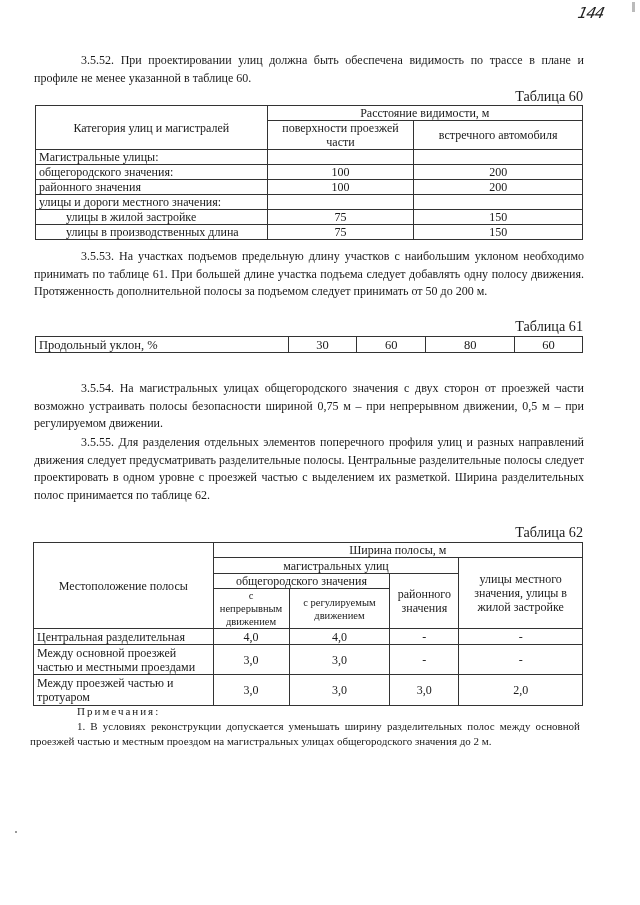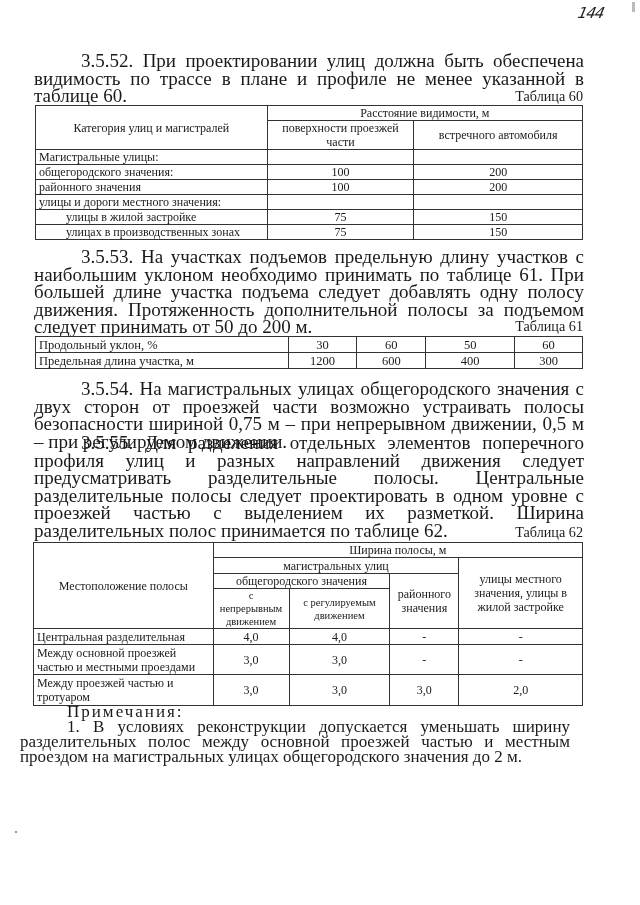--- a/index.html
+++ b/index.html
@@ -1,33 +1,33 @@
 <!DOCTYPE html>
 <html><head>
 <meta charset="utf-8">
 <style>
   * { margin:0; padding:0; box-sizing:border-box; }
   html, body { width:640px; height:905px; background:#fff; overflow:hidden; }
   body { position:relative; font-family:"Liberation Serif", "DejaVu Serif", serif; color:#1a1a1a; }
   .abs { position:absolute; }
   .page-num { left:578px; top:4px; font-style:italic; font-size:15px; font-family:"DejaVu Sans", sans-serif; letter-spacing:-1px; transform:skewX(-12deg); color:#222; }
   .edge-mark { left:632px; top:2px; width:3px; height:10px; background:#bbb; }
-  .para { left:34px; width:550px; font-size:19px; line-height:17.5px; text-align:justify; }
+  .para { left:34px; width:550px; font-size:12px; line-height:17.5px; text-align:justify; }
   .para .ind { display:inline-block; width:47px; }
   .para-last { text-align-last:left; }
   .tcap { font-size:14.2px; text-align:right; }
   table { border-collapse:collapse; position:absolute; font-size:12px; line-height:14px; }
   td { border:1px solid #333; padding:0 3px; vertical-align:middle; }
   td.c { text-align:center; }
   td.l { text-align:left; }
   .t60 td { height:15px; }
   .t61 td { height:16px; font-size:12.5px;margin-top:9px; }
   .t62 td { font-size:12px; }
   .t62 td.sm { font-size:10.5px; line-height:13px; }
-  .notes { left:20px; width:550px; font-size:17px; line-height:15px; text-align:justify; }
+  .notes { left:30px; width:550px; font-size:11px; line-height:15px; text-align:justify; }
   .notes .title { letter-spacing:2px; padding-left:47px; }
   .notes .ind { display:inline-block; width:47px; }
   .dot { left:15px; top:831px; width:2px; height:2px; background:#999; }
 </style>
 </head>
 <body>
 
 <div class="abs page-num">144</div>
 <div class="abs edge-mark"></div>
 
@@ -69,21 +69,21 @@
     <td class="l">улицы и дороги местного значения:</td>
     <td class="c"></td>
     <td class="c"></td>
   </tr>
   <tr>
     <td class="l" style="padding-left:30px;">улицы в жилой застройке</td>
     <td class="c">75</td>
     <td class="c">150</td>
   </tr>
   <tr>
-    <td class="l" style="padding-left:30px;">улицах в производственных зонах</td>
+    <td class="l" style="padding-left:30px;">улицы в производственных длина</td>
     <td class="c">75</td>
     <td class="c">150</td>
   </tr>
 </tbody>
   </table>
 
 <div class="abs para para-last" style="top:248px;"><span class="ind"></span><span>3.5.53. На участках подъемов предельную длину участков с наибольшим уклоном необходимо принимать по таблице 61. При большей длине участка подъема следует добавлять одну полосу движения. Протяженность дополнительной полосы за подъемом следует принимать от 50 до 200 м.</span></div>
 
 <div class="abs tcap" style="left:440px; width:143px; top:318px;">Таблица 61</div>
 
@@ -93,29 +93,22 @@
       <col style="width:69px">
       <col style="width:69px">
       <col style="width:89px">
       <col style="width:68px">
     </colgroup>
   <tbody>
       <tr>
     <td class="l">Продольный уклон, %</td>
     <td class="c">30</td>
     <td class="c">60</td>
-    <td class="c">50</td>
+    <td class="c">80</td>
     <td class="c">60</td>
-  </tr>
-  <tr>
-    <td class="l">Предельная длина участка, м</td>
-    <td class="c">1200</td>
-    <td class="c">600</td>
-    <td class="c">400</td>
-    <td class="c">300</td>
   </tr>
 </tbody>
   </table>
 
 <div class="abs para para-last" style="top:380px;"><span class="ind"></span><span>3.5.54. На магистральных улицах общегородского значения с двух сторон от проезжей части возможно устраивать полосы безопасности шириной 0,75 м – при непрерывном движении, 0,5 м – при регулируемом движении.</span></div>
 
 <div class="abs para para-last" style="top:434px;"><span class="ind"></span><span>3.5.55. Для разделения отдельных элементов поперечного профиля улиц и разных направлений движения следует предусматривать разделительные полосы. Центральные разделительные полосы следует проектировать в одном уровне с проезжей частью с выделением их разметкой. Ширина разделительных полос принимается по таблице 62.</span></div>
 
 <div class="abs tcap" style="left:440px; width:143px; top:524px;">Таблица 62</div>
 

